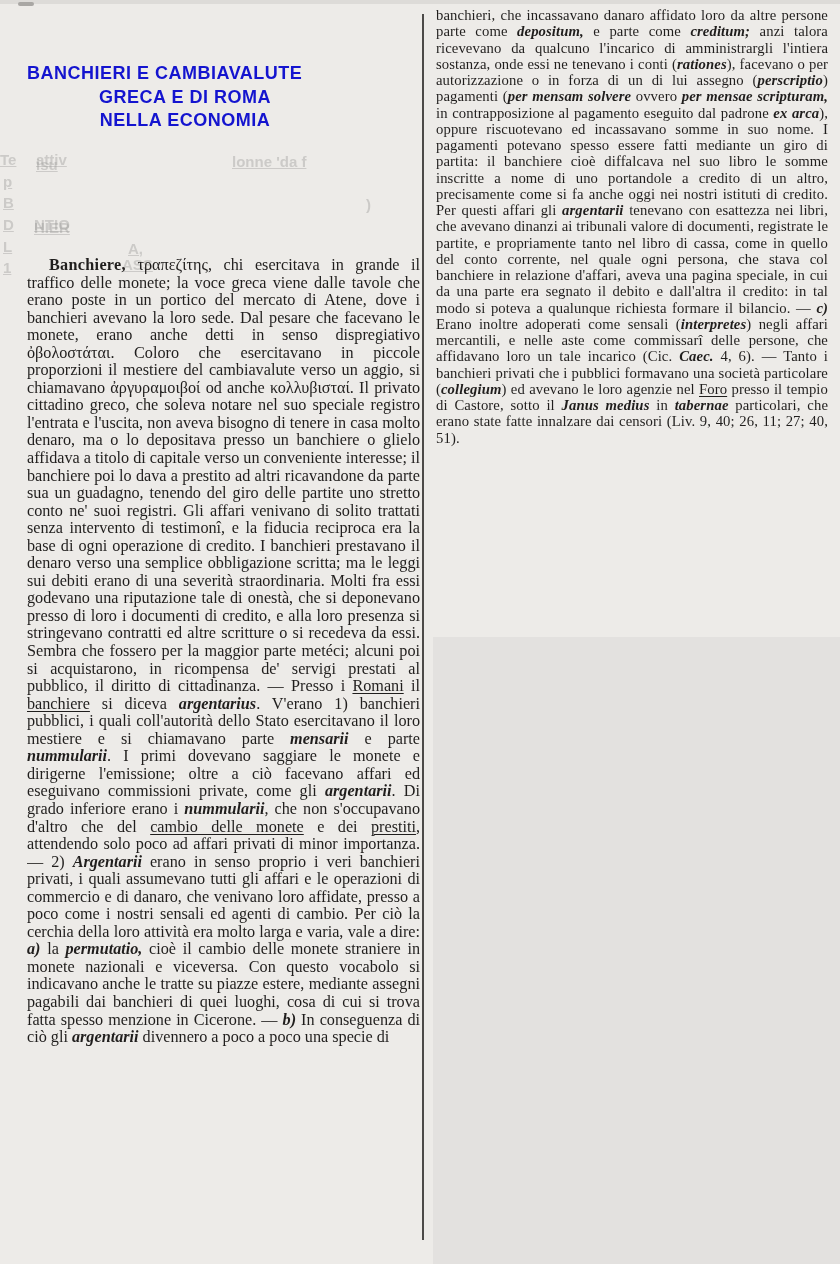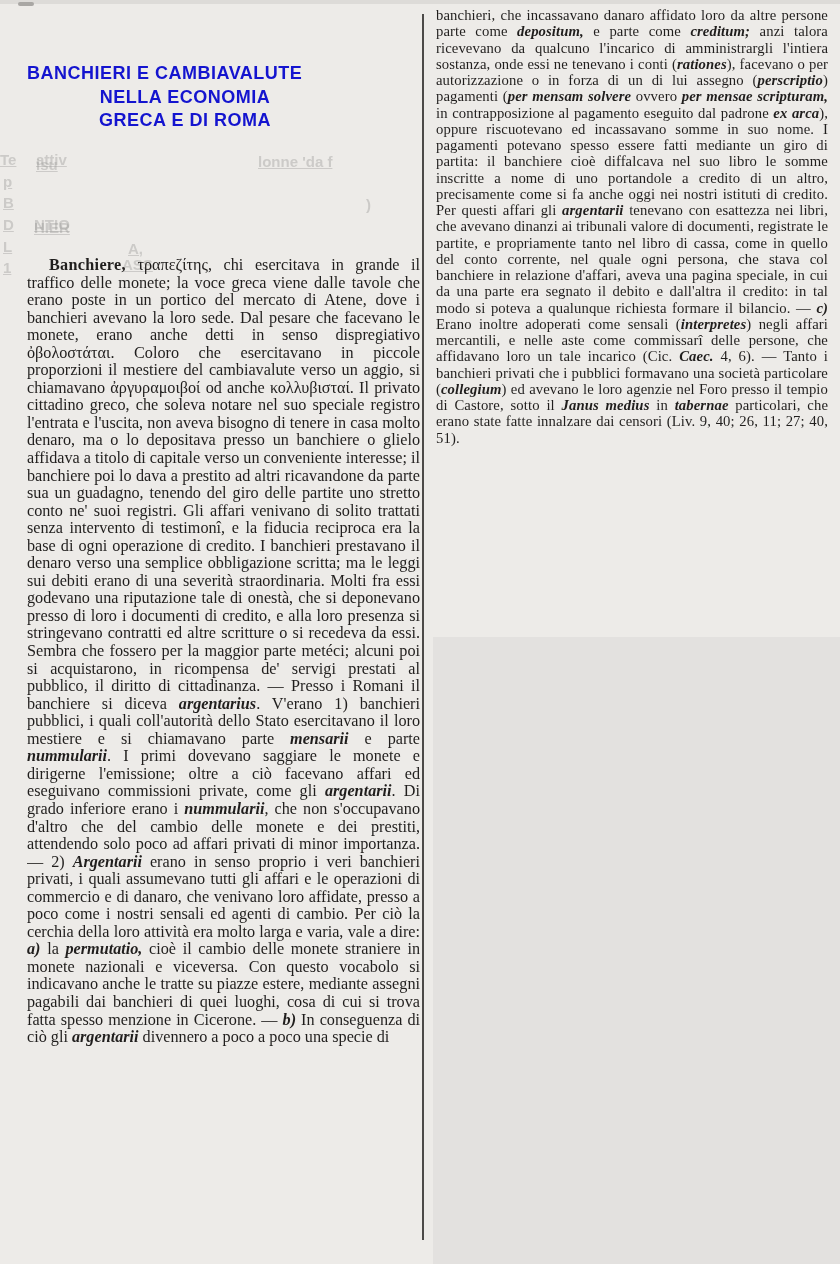--- a/index.html
+++ b/index.html
@@ -41,40 +41,40 @@
     font-size:16.2px;line-height:17.55px;
   }
   .col-left p{margin:0;text-indent:22px;}
   .col-right{
     left:436px;top:7px;width:392px;height:634px;
     font-size:14.7px;line-height:16.25px;letter-spacing:.1px;
   }
   .col-right p{margin:0;}
   .ri{font-style:italic;font-weight:bold;}
   .rb{font-weight:bold;letter-spacing:.3px;}
-  .ru{text-underline-offset:2px;text-decoration-thickness:1px;}
+  .ru{text-decoration:underline;text-underline-offset:2px;text-decoration-thickness:1px;}
 </style>
 </head>
 <body>
 
 <div class="top-strip"></div>
 <div class="corner-smudge"></div>
 <div class="divider"></div>
 <div class="lower-right-shade"></div>
 
 <div class="title">
   <div class="t-line">BANCHIERI E CAMBIAVALUTE</div>
+  <div class="t-line">GRECA E DI ROMA</div>
   <div class="t-line">NELLA ECONOMIA</div>
-  <div class="t-line">GRECA E DI ROMA</div>
 </div>
 
 <div class="ghost" style="top:140px;" id="ghost">
     <span style="left: 0px; top: 11px;">Te</span>
     <span style="left: 36px; top: 11px;">attiv</span>
-    <span style="left: 232px; top: 13px; margin-left: 26px;">lonne 'da f</span>
+    <span style="left: 232px; top: 13px;">lonne 'da f</span>
     <span style="left: 3px; top: 33px;">p</span>
     <span style="left: 36px; top: 16px;">isu</span>
     <span style="left: 3px; top: 54px;">B</span>
     <span style="left: 34px; top: 54px; margin-top: 25px;">HIER</span>
     <span style="left: 366px; top: 56px;">)</span>
     <span style="left: 3px; top: 76px;">D</span>
     <span style="left: 34px; top: 76px;">NTIO</span>
     <span style="left: 122px; top: 76px; margin-top: 40px;">ASS</span>
     <span style="left: 3px; top: 98px;">L</span>
     <span style="left: 128px; top: 100px;">A,</span>

